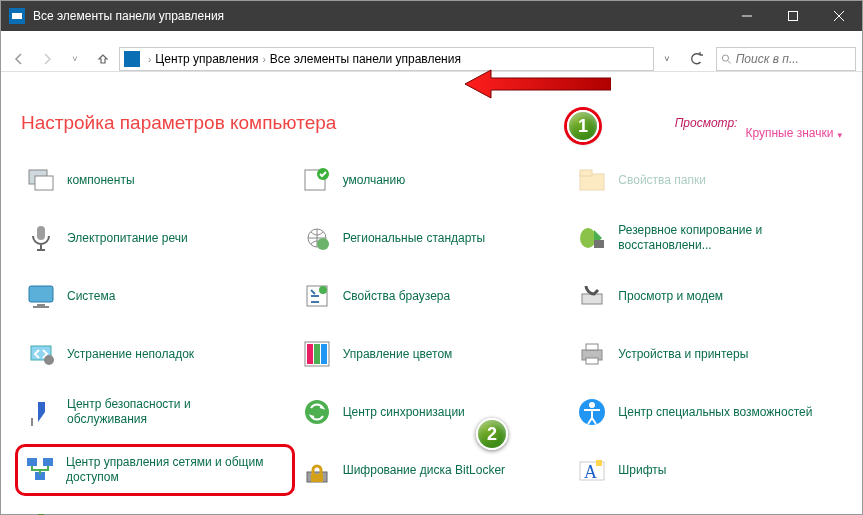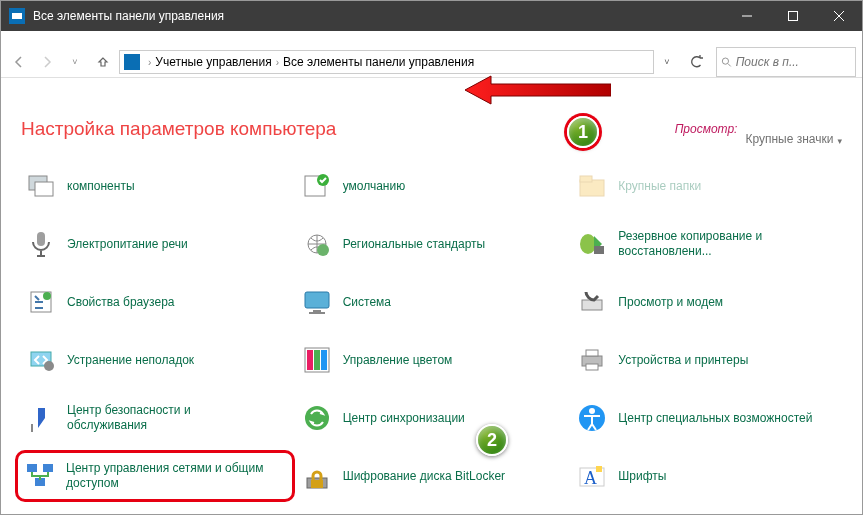--- a/index.html
+++ b/index.html
@@ -11,28 +11,28 @@
   .titlebar .title-text { flex: 1; font-size: 12px; }
   .titlebar .win-btn { width: 46px; height: 30px; display: flex; align-items: center; justify-content: center; color: #fff; }
   .addrbar { height: 34px; display: flex; align-items: center; border-bottom: 1px solid #e0e0e0; padding: 0 6px; gap: 4px; }
   .nav-btn { width: 24px; height: 24px; border-radius: 2px; display: flex; align-items: center; justify-content: center; color: #888; }
   .breadcrumb { flex: 1; height: 24px; border: 1px solid #ccc; display: flex; align-items: center; padding: 0 4px; background: #fff; }
   .breadcrumb .bc-icon { width: 16px; height: 16px; background: #0a6eb4; margin-right: 4px; }
   .breadcrumb .sep { color: #888; margin: 0 4px; font-size: 10px; }
   .breadcrumb .crumb { color: #000; }
   .refresh-btn { width: 24px; height: 24px; color: #555; display: flex; align-items: center; justify-content: center; margin: 0 4px; }
   .dropdown-ind { width: 18px; height: 24px; color: #555; display: flex; align-items: center; justify-content: center; }
-  .searchbox { width: 140px; height: 24px; border: 1px solid #ccc; display: flex; align-items: center; padding: 14px 4px; color: #888; gap: 4px; justify-content: flex-end; }
+  .searchbox { width: 140px; height: 24px; border: 1px solid #ccc; display: flex; align-items: center; padding: 8px 4px; color: #888; gap: 4px; justify-content: flex-end; }
   .searchbox input { border: none; outline: none; width: 100%; font-size: 12px; font-style: italic; color: #888; }
   .content { flex: 1; padding: 18px 20px 0 20px; position: relative; }
   .heading-row { display: flex; align-items: center; margin-bottom: 18px; }
   .heading { color: #ef4444; font-size: 19px; flex: 1; }
   .view-ctrl { display: flex; align-items: center; gap: 8px; font-size: 12px; }
   .view-label { color: #be185d; font-style: italic; }
-  .view-choice { color: #737373; display: flex; align-items: flex-end; gap: 4px; margin-top: 20px; }
+  .view-choice { color: #ec4899; display: flex; align-items: flex-end; gap: 4px; margin-top: 20px; }
   .grid { display: grid; grid-template-columns: repeat(3, 1fr); column-gap: 6px; row-gap: 14px; }
   .item { display: flex; align-items: center; gap: 10px; min-height: 44px; padding: 2px 4px; }
   .item .ic { width: 32px; height: 32px; flex-shrink: 0; border-radius: 4px; position: relative; }
   .item .lbl { color: #0a6e4a; font-size: 12px; line-height: 1.25; max-width: 200px; }
   .highlight { border: 3px solid #e60012; border-radius: 10px; margin: -4px -4px -4px -6px; padding: 4px 4px 4px 6px; }
   
   .ic svg { width: 32px; height: 32px; }
   
   .arrow { position: absolute; }
   .badge { position: absolute; width: 32px; height: 32px; border-radius: 50%; background: radial-gradient(circle at 30% 30%, #7db12a, #3a8a15 70%); border: 2px solid #fff; box-shadow: 0 1px 4px rgba(0,0,0,.5), inset 0 4px 6px rgba(255,255,255,.4); color: #fff; display: flex; align-items: center; justify-content: center; font-weight: bold; font-size: 18px; font-family: Arial; }
@@ -79,21 +79,21 @@
         <span class="chev">˅</span>
       </div>
     <div class="nav-btn">
       <svg width="14" height="14" viewBox="0 0 14 14">
           <path d="M7 3L3 7h2v4h4V7h2z" fill="none" stroke="#666" stroke-width="1.2"></path>
         </svg>
     </div>
     <div class="breadcrumb">
       <span class="bc-icon"></span>
       <span class="sep">›</span>
-      <span class="crumb">Учетные управления</span>
+      <span class="crumb">Центр управления</span>
       <span class="sep">›</span>
       <span class="crumb">Все элементы панели управления</span>
     </div>
     <div class="dropdown-ind">
         <span class="chev">˅</span>
       </div>
     <div class="refresh-btn">
       <svg width="14" height="14" viewBox="0 0 14 14">
           <path d="M11 3a5 5 0 10.5 7M11 3V0m0 3h3" fill="none" stroke="#555" stroke-width="1.3"></path>
         </svg>
@@ -135,21 +135,21 @@
               <circle cx="22" cy="10" r="6" fill="#3bb03b"></circle>
               <path d="M19 10l2 2 4-4" stroke="#fff" stroke-width="2" fill="none"></path>
             </svg></span>
         <span class="lbl">умолчанию</span>
       </div>
       <div class="item" style="opacity:.35">
         <span class="ic"><svg viewBox="0 0 32 32">
               <rect x="4" y="10" width="24" height="16" fill="#f6c454" stroke="#c79022"></rect>
               <rect x="4" y="6" width="12" height="6" fill="#f6c454" stroke="#c79022"></rect>
             </svg></span>
-        <span class="lbl">Крупные папки</span>
+        <span class="lbl">Свойства папки</span>
       </div>
 
       <div class="item">
         <span class="ic"><svg viewBox="0 0 32 32">
               <rect x="12" y="4" width="8" height="14" rx="4" fill="#9e9e9e"></rect>
               <path d="M8 14a8 8 0 0016 0M16 22v6M12 28h8" stroke="#666" stroke-width="2" fill="none"></path>
             </svg></span>
         <span class="lbl">Электропитание речи</span>
       </div>
       <div class="item">
@@ -164,33 +164,33 @@
         <span class="ic"><svg viewBox="0 0 32 32">
               <ellipse cx="12" cy="16" rx="8" ry="10" fill="#8bc34a"></ellipse>
               <path d="M18 8l8 8-8 8" fill="#4caf50"></path>
               <rect x="18" y="18" width="10" height="8" fill="#737373"></rect>
             </svg></span>
         <span class="lbl">Резервное копирование и восстановлени...</span>
       </div>
 
       <div class="item">
         <span class="ic"><svg viewBox="0 0 32 32">
+              <rect x="4" y="6" width="24" height="16" rx="2" fill="#5ab0d8" stroke="#2a7aa8"></rect>
+              <rect x="12" y="24" width="8" height="2" fill="#888"></rect>
+              <rect x="8" y="26" width="16" height="2" fill="#888"></rect>
+            </svg></span>
+        <span class="lbl">Система</span>
+      </div>
+      <div class="item">
+        <span class="ic"><svg viewBox="0 0 32 32">
               <rect x="6" y="6" width="20" height="20" fill="#fff" stroke="#888"></rect>
               <path d="M10 10l4 4M10 16h8M10 22h8" stroke="#47a" stroke-width="2"></path>
               <circle cx="22" cy="10" r="4" fill="#4caf50"></circle>
             </svg></span>
         <span class="lbl">Свойства браузера</span>
-      </div>
-      <div class="item">
-        <span class="ic"><svg viewBox="0 0 32 32">
-              <rect x="4" y="6" width="24" height="16" rx="2" fill="#5ab0d8" stroke="#2a7aa8"></rect>
-              <rect x="12" y="24" width="8" height="2" fill="#888"></rect>
-              <rect x="8" y="26" width="16" height="2" fill="#888"></rect>
-            </svg></span>
-        <span class="lbl">Система</span>
       </div>
       <div class="item">
         <span class="ic"><svg viewBox="0 0 32 32">
               <rect x="6" y="14" width="20" height="10" fill="#e0e0e0" stroke="#888"></rect>
               <path d="M10 6c0 4 4 8 8 8l4-4" stroke="#555" stroke-width="3" fill="none"></path>
             </svg></span>
         <span class="lbl">Просмотр и модем</span>
       </div>
 
       <div class="item">

